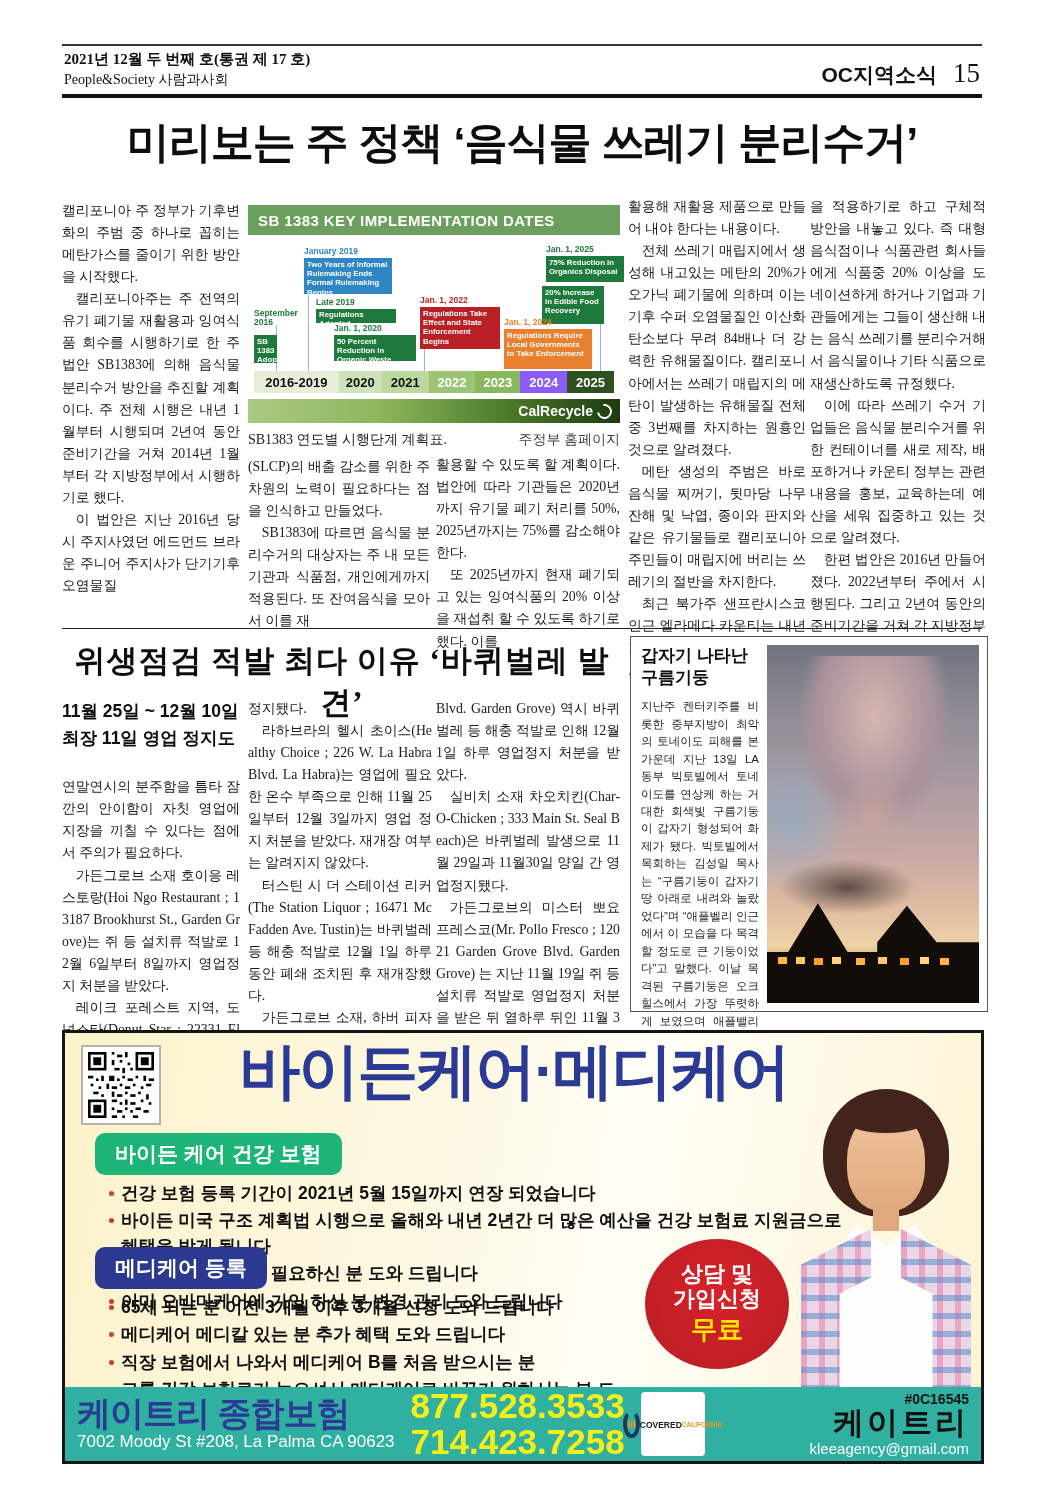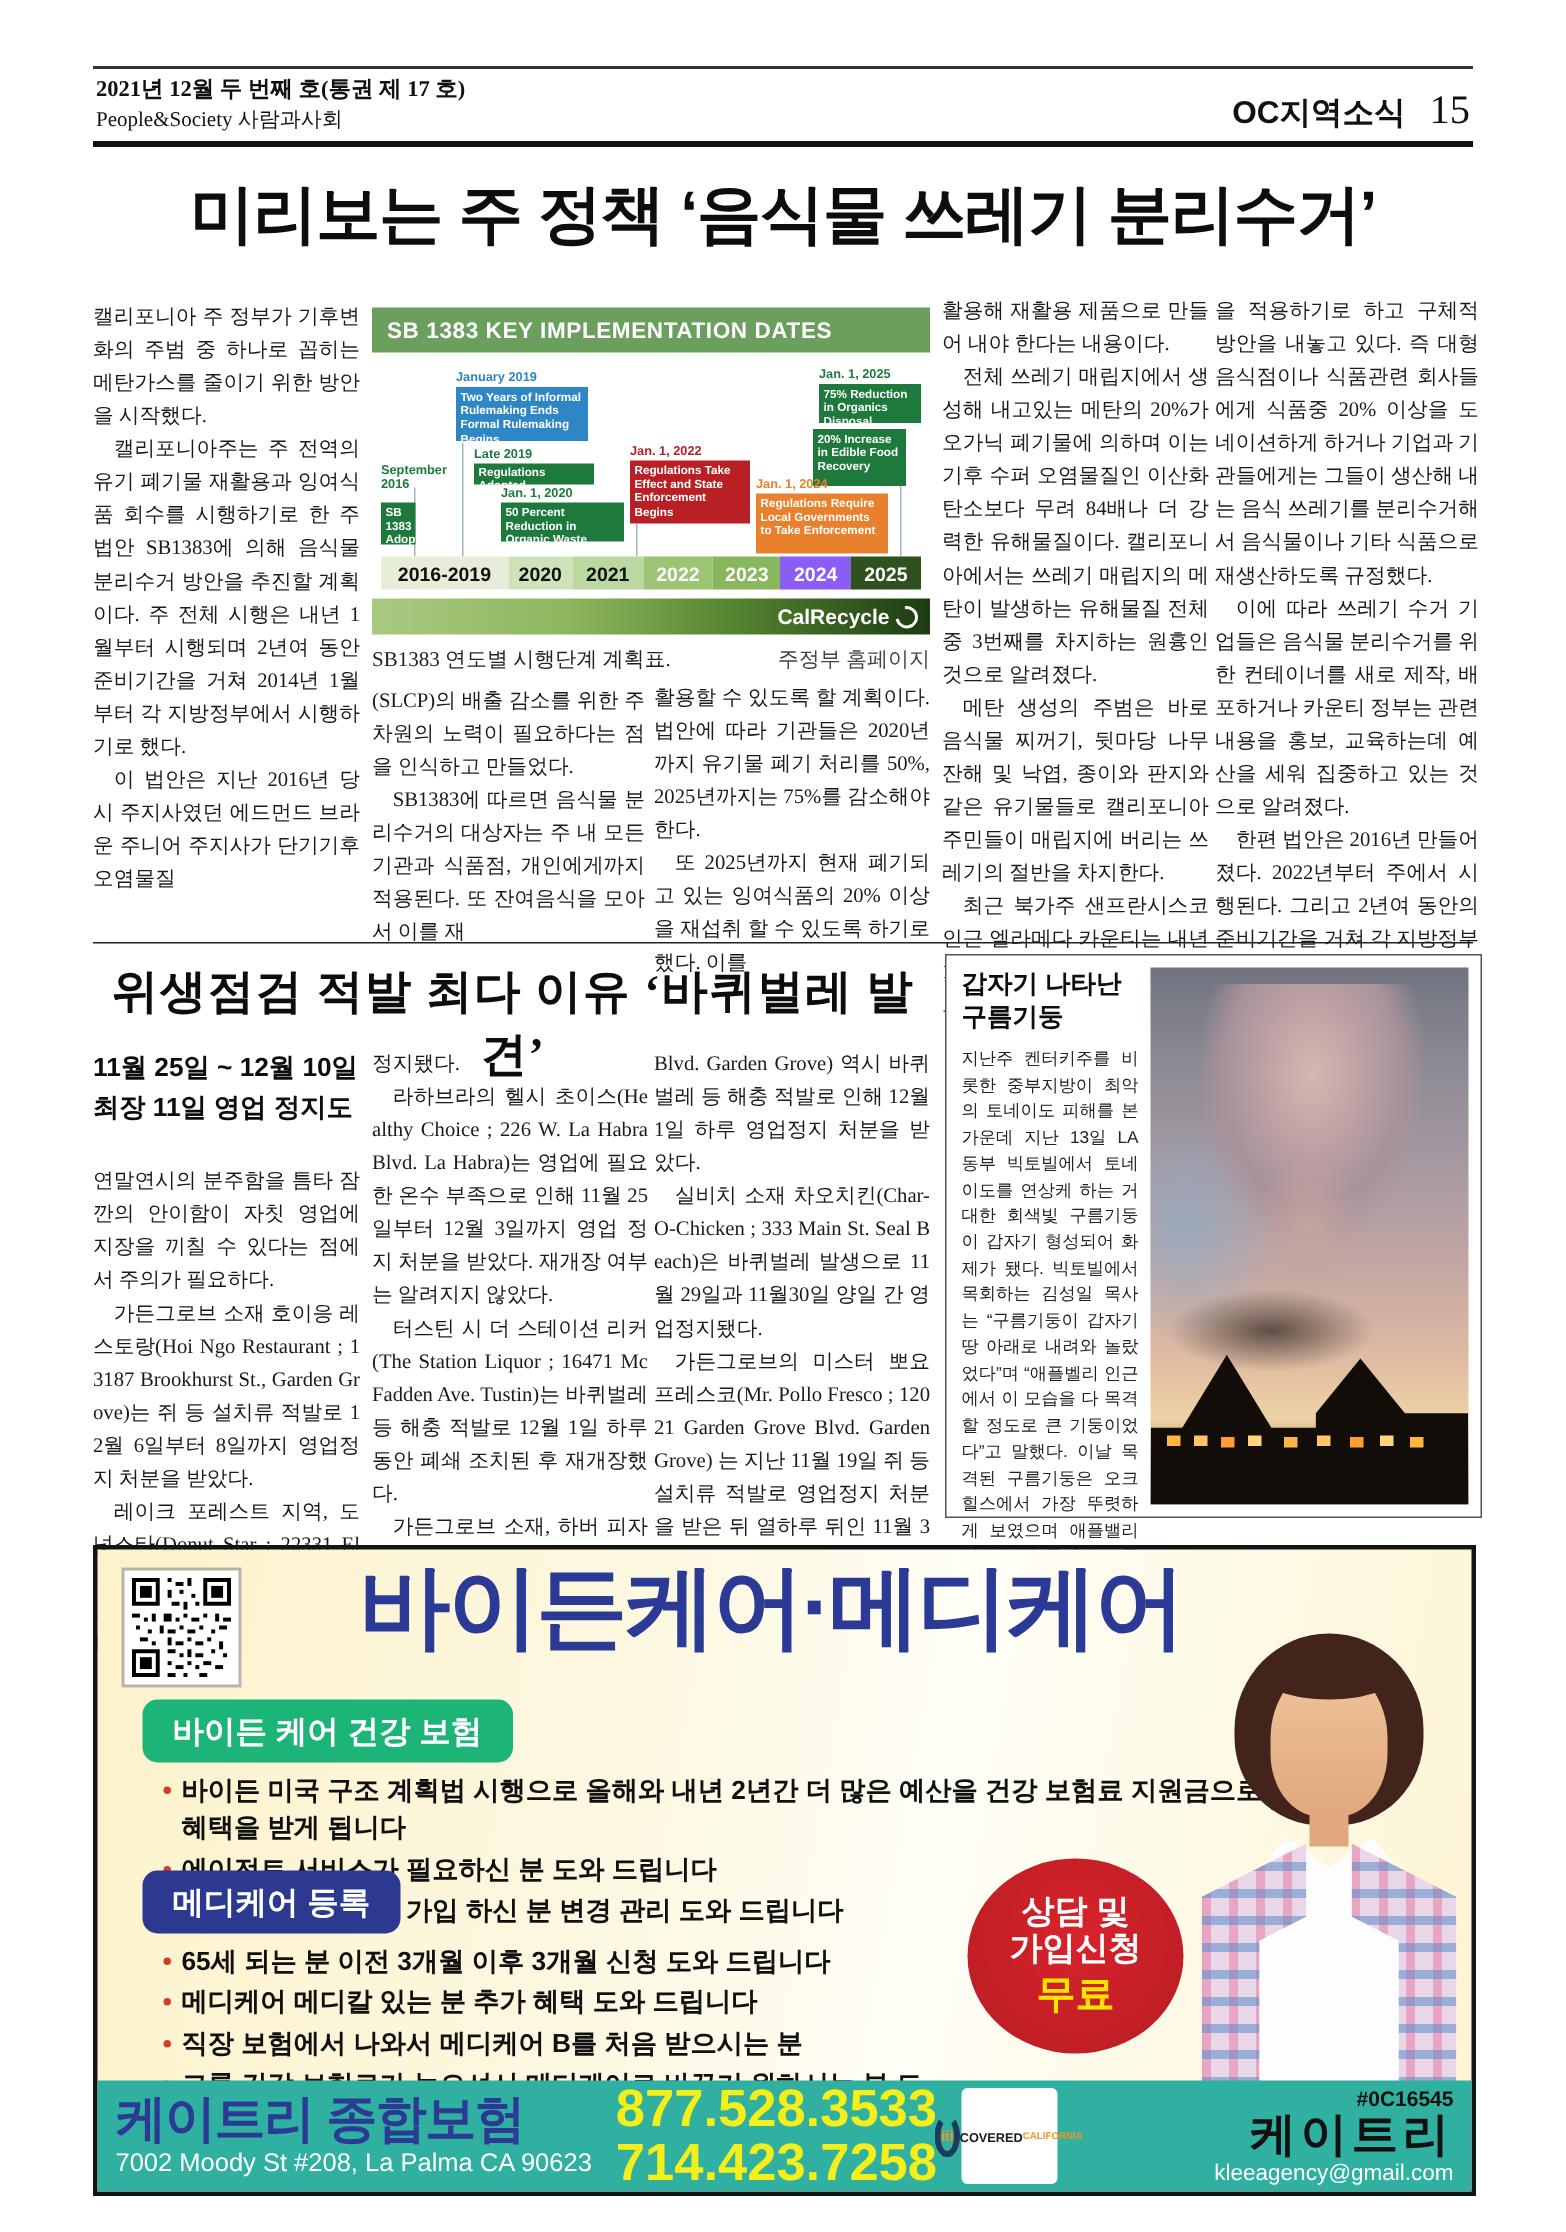--- a/index.html
+++ b/index.html
@@ -48,21 +48,21 @@
   .m2b { left:56px; top:53px;  width:88px; height:36px; }
   .m3l { left:68px; top:93px; }
   .m3b { left:68px; top:104px; width:80px; height:14px; padding:1px 3px; }
   .m4l { left:86px; top:119px; }
   .m4b { left:86px; top:130px; width:82px; height:26px; }
   .m5l { left:172px; top:91px; }
   .m5b { left:172px; top:102px; width:80px; height:42px; }
   .m6l { left:256px; top:113px; }
   .m6b { left:256px; top:124px; width:88px; height:40px; }
   .m7l { left:298px; top:40px; }
-  .m7b { left:298px; top:51px; width:68px; height:26px; }
+  .m7b { left:298px; top:51px; width:78px; height:26px; }
   .m8b { left:294px; top:81px; width:62px; height:38px; }
   .info-band { position:absolute; top:166px; left:6px; right:6px; height:22px; display:flex; z-index:2; }
   .yseg { display:flex; align-items:center; justify-content:center; font-weight:bold; font-size:13px; }
   .ys1 { flex:0 0 23.5%; background:#e6eeda; color:#111; }
   .ys2 { flex:0 0 12%;   background:#cfe3ba; color:#111; }
   .ys3 { flex:0 0 13%;   background:#bcd8a0; color:#111; }
   .ys4 { flex:0 0 13%;   background:#9cc474; color:#fff; }
   .ys5 { flex:0 0 12.5%; background:#88b75e; color:#fff; }
   .ys6 { flex:0 0 13%;   background:#8b5cf6; color:#fff; }
   .ys7 { flex:0 0 13%;   background:#2f511f; color:#fff; }
@@ -367,20 +367,21 @@
           <rect x="9" y="24" width="2" height="1"></rect>
             <rect x="13" y="24" width="1" height="1"></rect>
             <rect x="17" y="24" width="2" height="1"></rect>
         </g>
       </svg>
     </div>
     <div class="ad-title">바이든케어·메디케어</div>
 
     <div class="pill pill-green">바이든 케어 건강 보험</div>
     <ul class="bullets bullets-1">
+      <li>건강 보험 등록 기간이 2021년 5월 15일까지 연장 되었습니다</li>
       <li>바이든 미국 구조 계획법 시행으로 올해와 내년 2년간 더 많은 예산을 건강 보험료 지원금으로 혜택을 받게 됩니다</li>
       <li>에이전트 서비스가 필요하신 분 도와 드립니다</li>
       <li>이미 오바마케어에 가입 하신 분 변경 관리 도와 드립니다</li>
     </ul>
 
     <div class="pill pill-navy">메디케어 등록</div>
     <ul class="bullets bullets-2">
       <li>65세 되는 분 이전 3개월 이후 3개월 신청 도와 드립니다</li>
       <li>메디케어 메디칼 있는 분 추가 혜택 도와 드립니다</li>
       <li>직장 보험에서 나와서 메디케어 B를 처음 받으시는 분</li>

